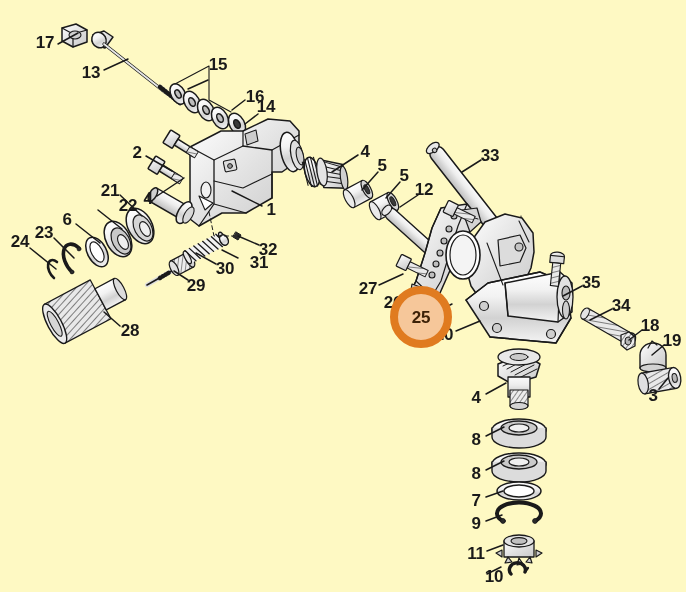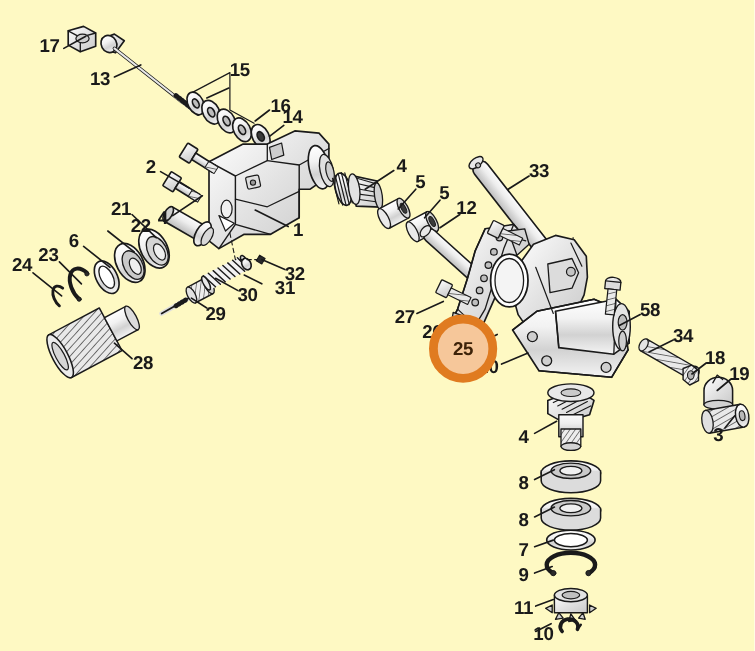--- a/index.html
+++ b/index.html
@@ -506,21 +506,21 @@
       <div class="callout-label" style="left: 130px; top: 330px;">28</div>
       <div class="callout-label" style="left: 365px; top: 151px;">4</div>
       <div class="callout-label" style="left: 382px; top: 165px;">5</div>
       <div class="callout-label" style="left: 404px; top: 175px;">5</div>
       <div class="callout-label" style="left: 424px; top: 189px;">12</div>
       <div class="callout-label" style="left: 490px; top: 155px;">33</div>
       <div class="callout-label" style="left: 368px; top: 288px;">27</div>
       <div class="callout-label" style="left: 393px; top: 302px;">26</div>
       <div class="callout-label highlighted" style="left: 421px; top: 317px;">25</div>
       <div class="callout-label" style="left: 444px; top: 334px;">20</div>
-      <div class="callout-label" style="left: 591px; top: 282px;">58</div>
+      <div class="callout-label" style="left: 591px; top: 282px;">35</div>
       <div class="callout-label" style="left: 621px; top: 305px; text-align: center;">34</div>
       <div class="callout-label" style="left: 650px; top: 325px;">18</div>
       <div class="callout-label" style="left: 672px; top: 340px;">19</div>
       <div class="callout-label" style="left: 653px; top: 395px;">3</div>
       <div class="callout-label" style="left: 476px; top: 397px;">4</div>
       <div class="callout-label" style="left: 476px; top: 439px;">8</div>
       <div class="callout-label" style="left: 476px; top: 473px;">8</div>
       <div class="callout-label" style="left: 476px; top: 500px;">7</div>
       <div class="callout-label" style="left: 476px; top: 523px;">9</div>
       <div class="callout-label" style="left: 476px; top: 553px; text-align: right;">11</div>

